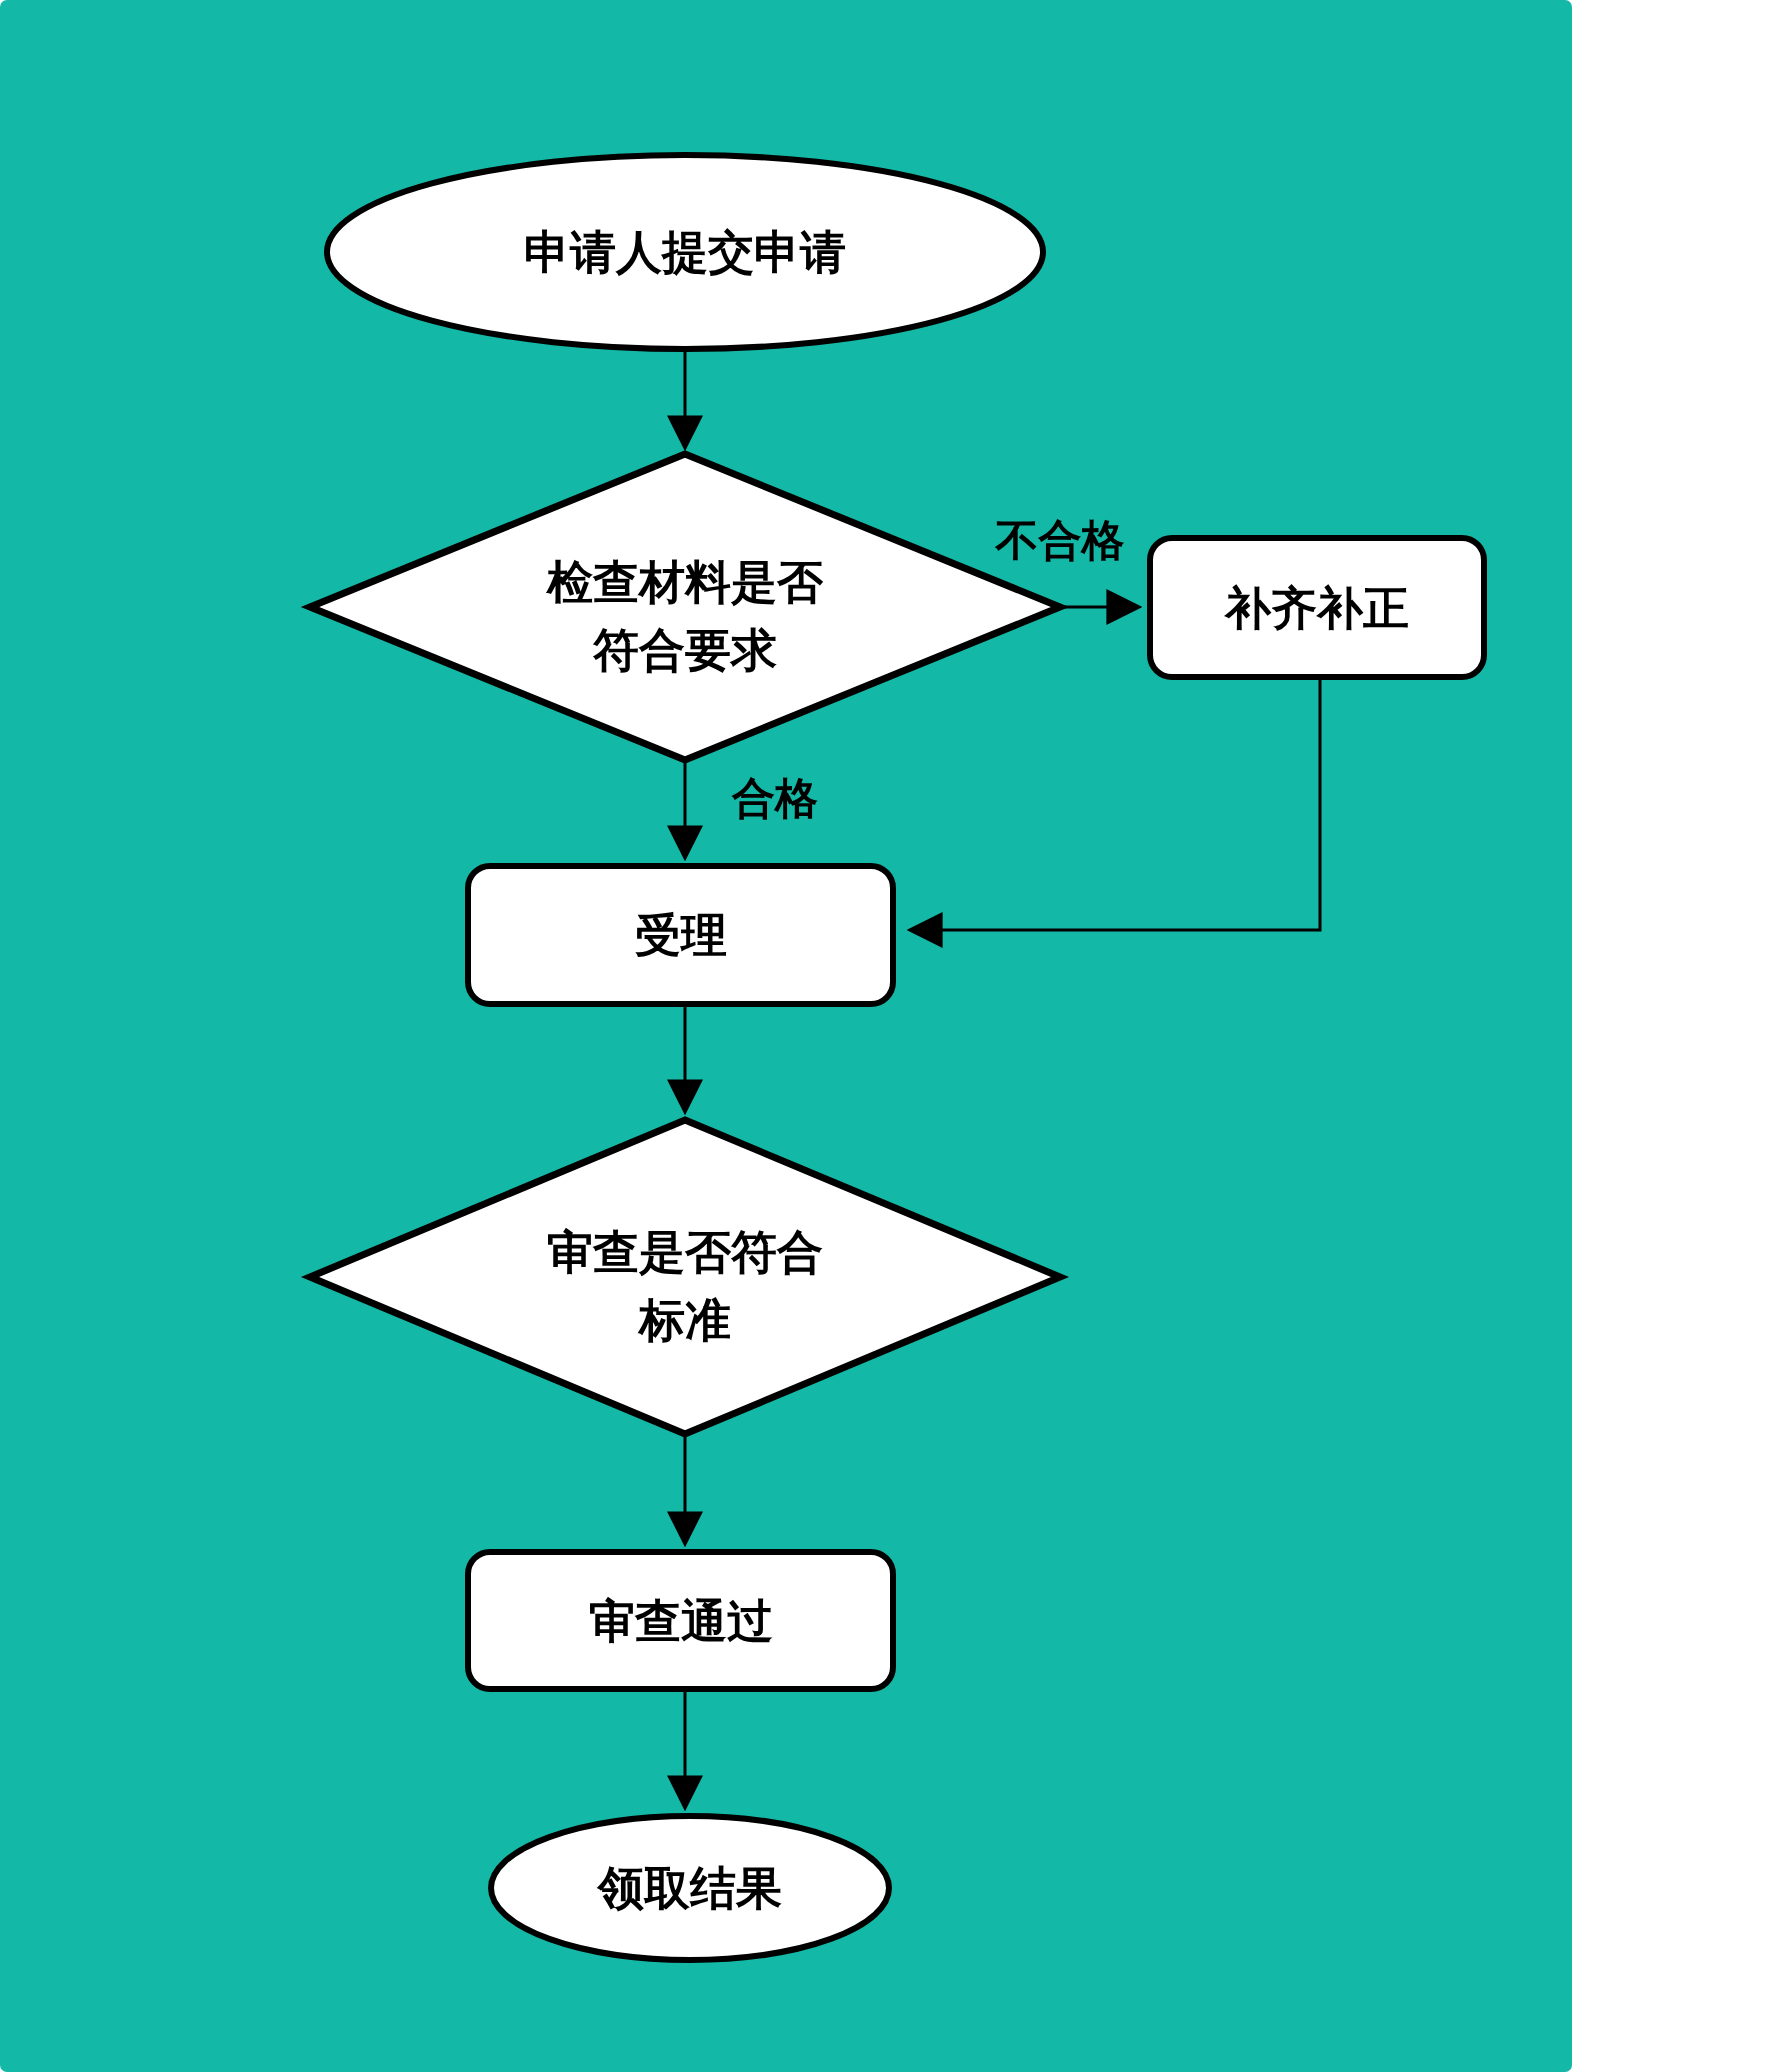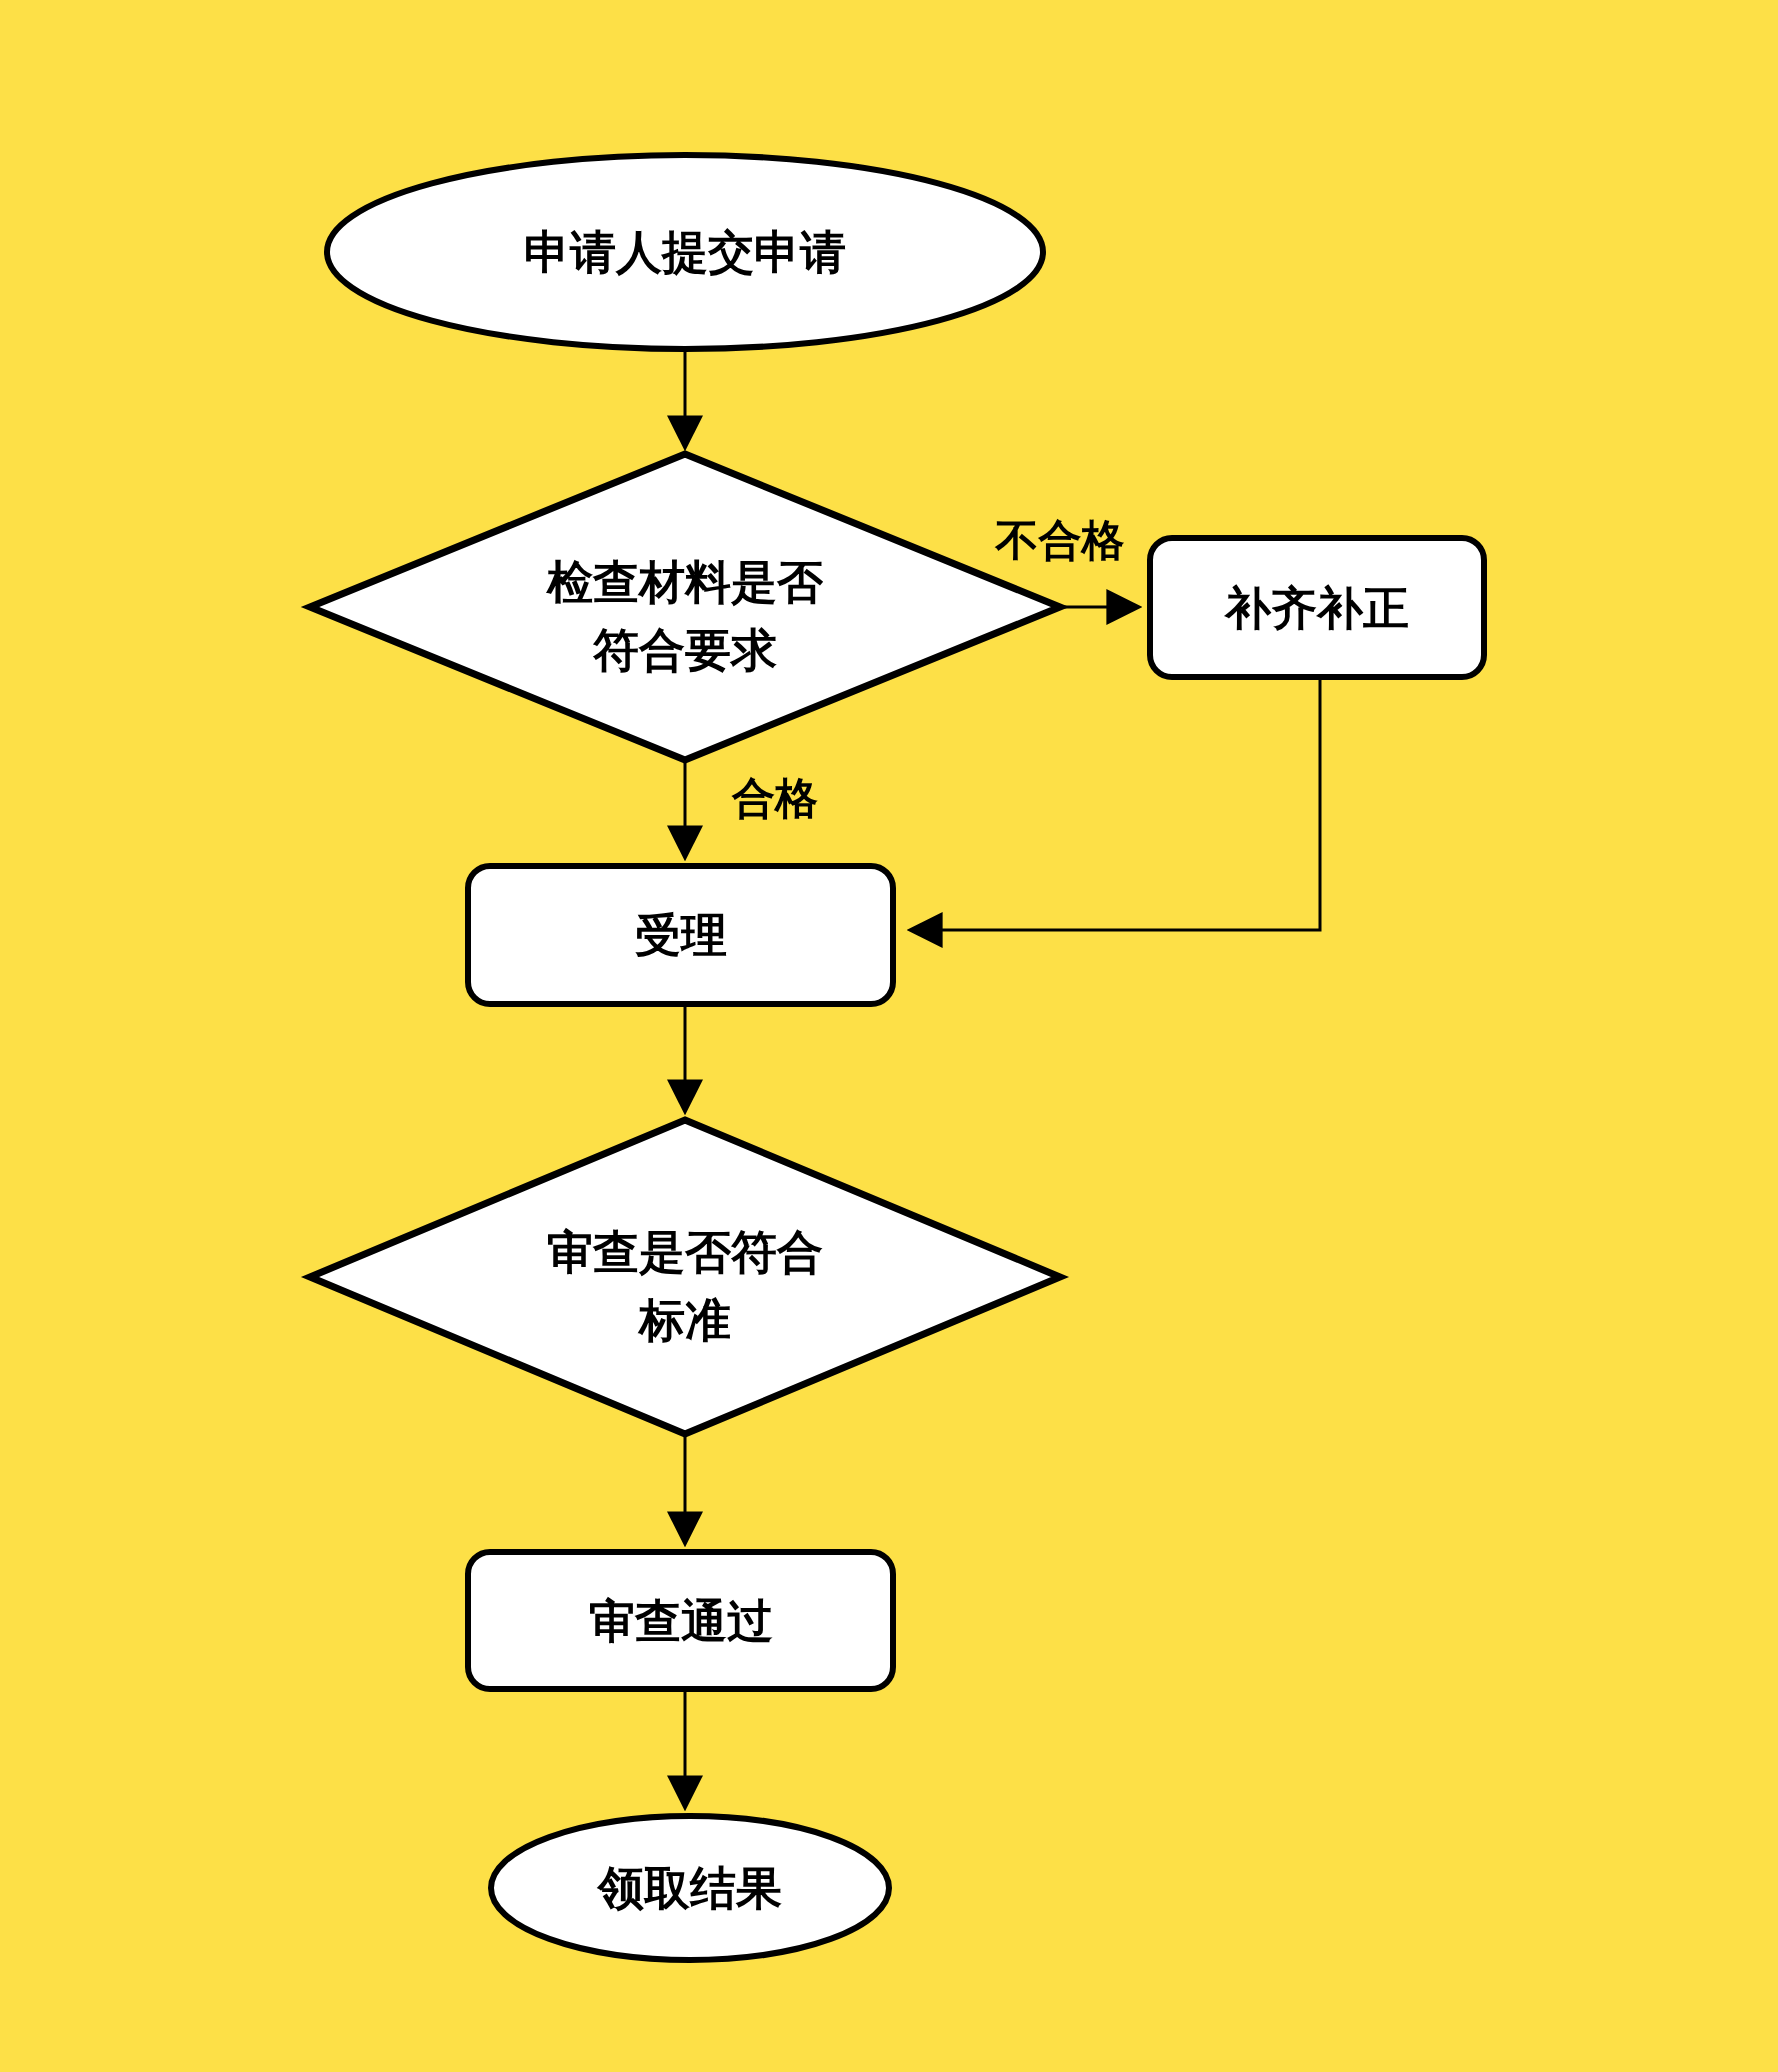--- a/index.html
+++ b/index.html
@@ -2,24 +2,25 @@
 <html><head>
 <meta charset="utf-8">
 <style>
   html, body {
     margin: 0;
     padding: 0;
     background: #ffffff;
     font-family: "Liberation Serif", "DejaVu Serif", serif;
   }
   .canvas-wrap {
-    width: 1778px;
+    width: 1572px;
     height: 2072px;
-    background: #fde047;
+    background: #14b8a6;
     position: relative;
+    border-radius: 7px;
   }
   svg { display: block; }
   .shape {
     fill: #ffffff;
     stroke: #000000;
     stroke-width: 6;
   }
   .diamond {
     fill: #ffffff;
     stroke: #000000;

